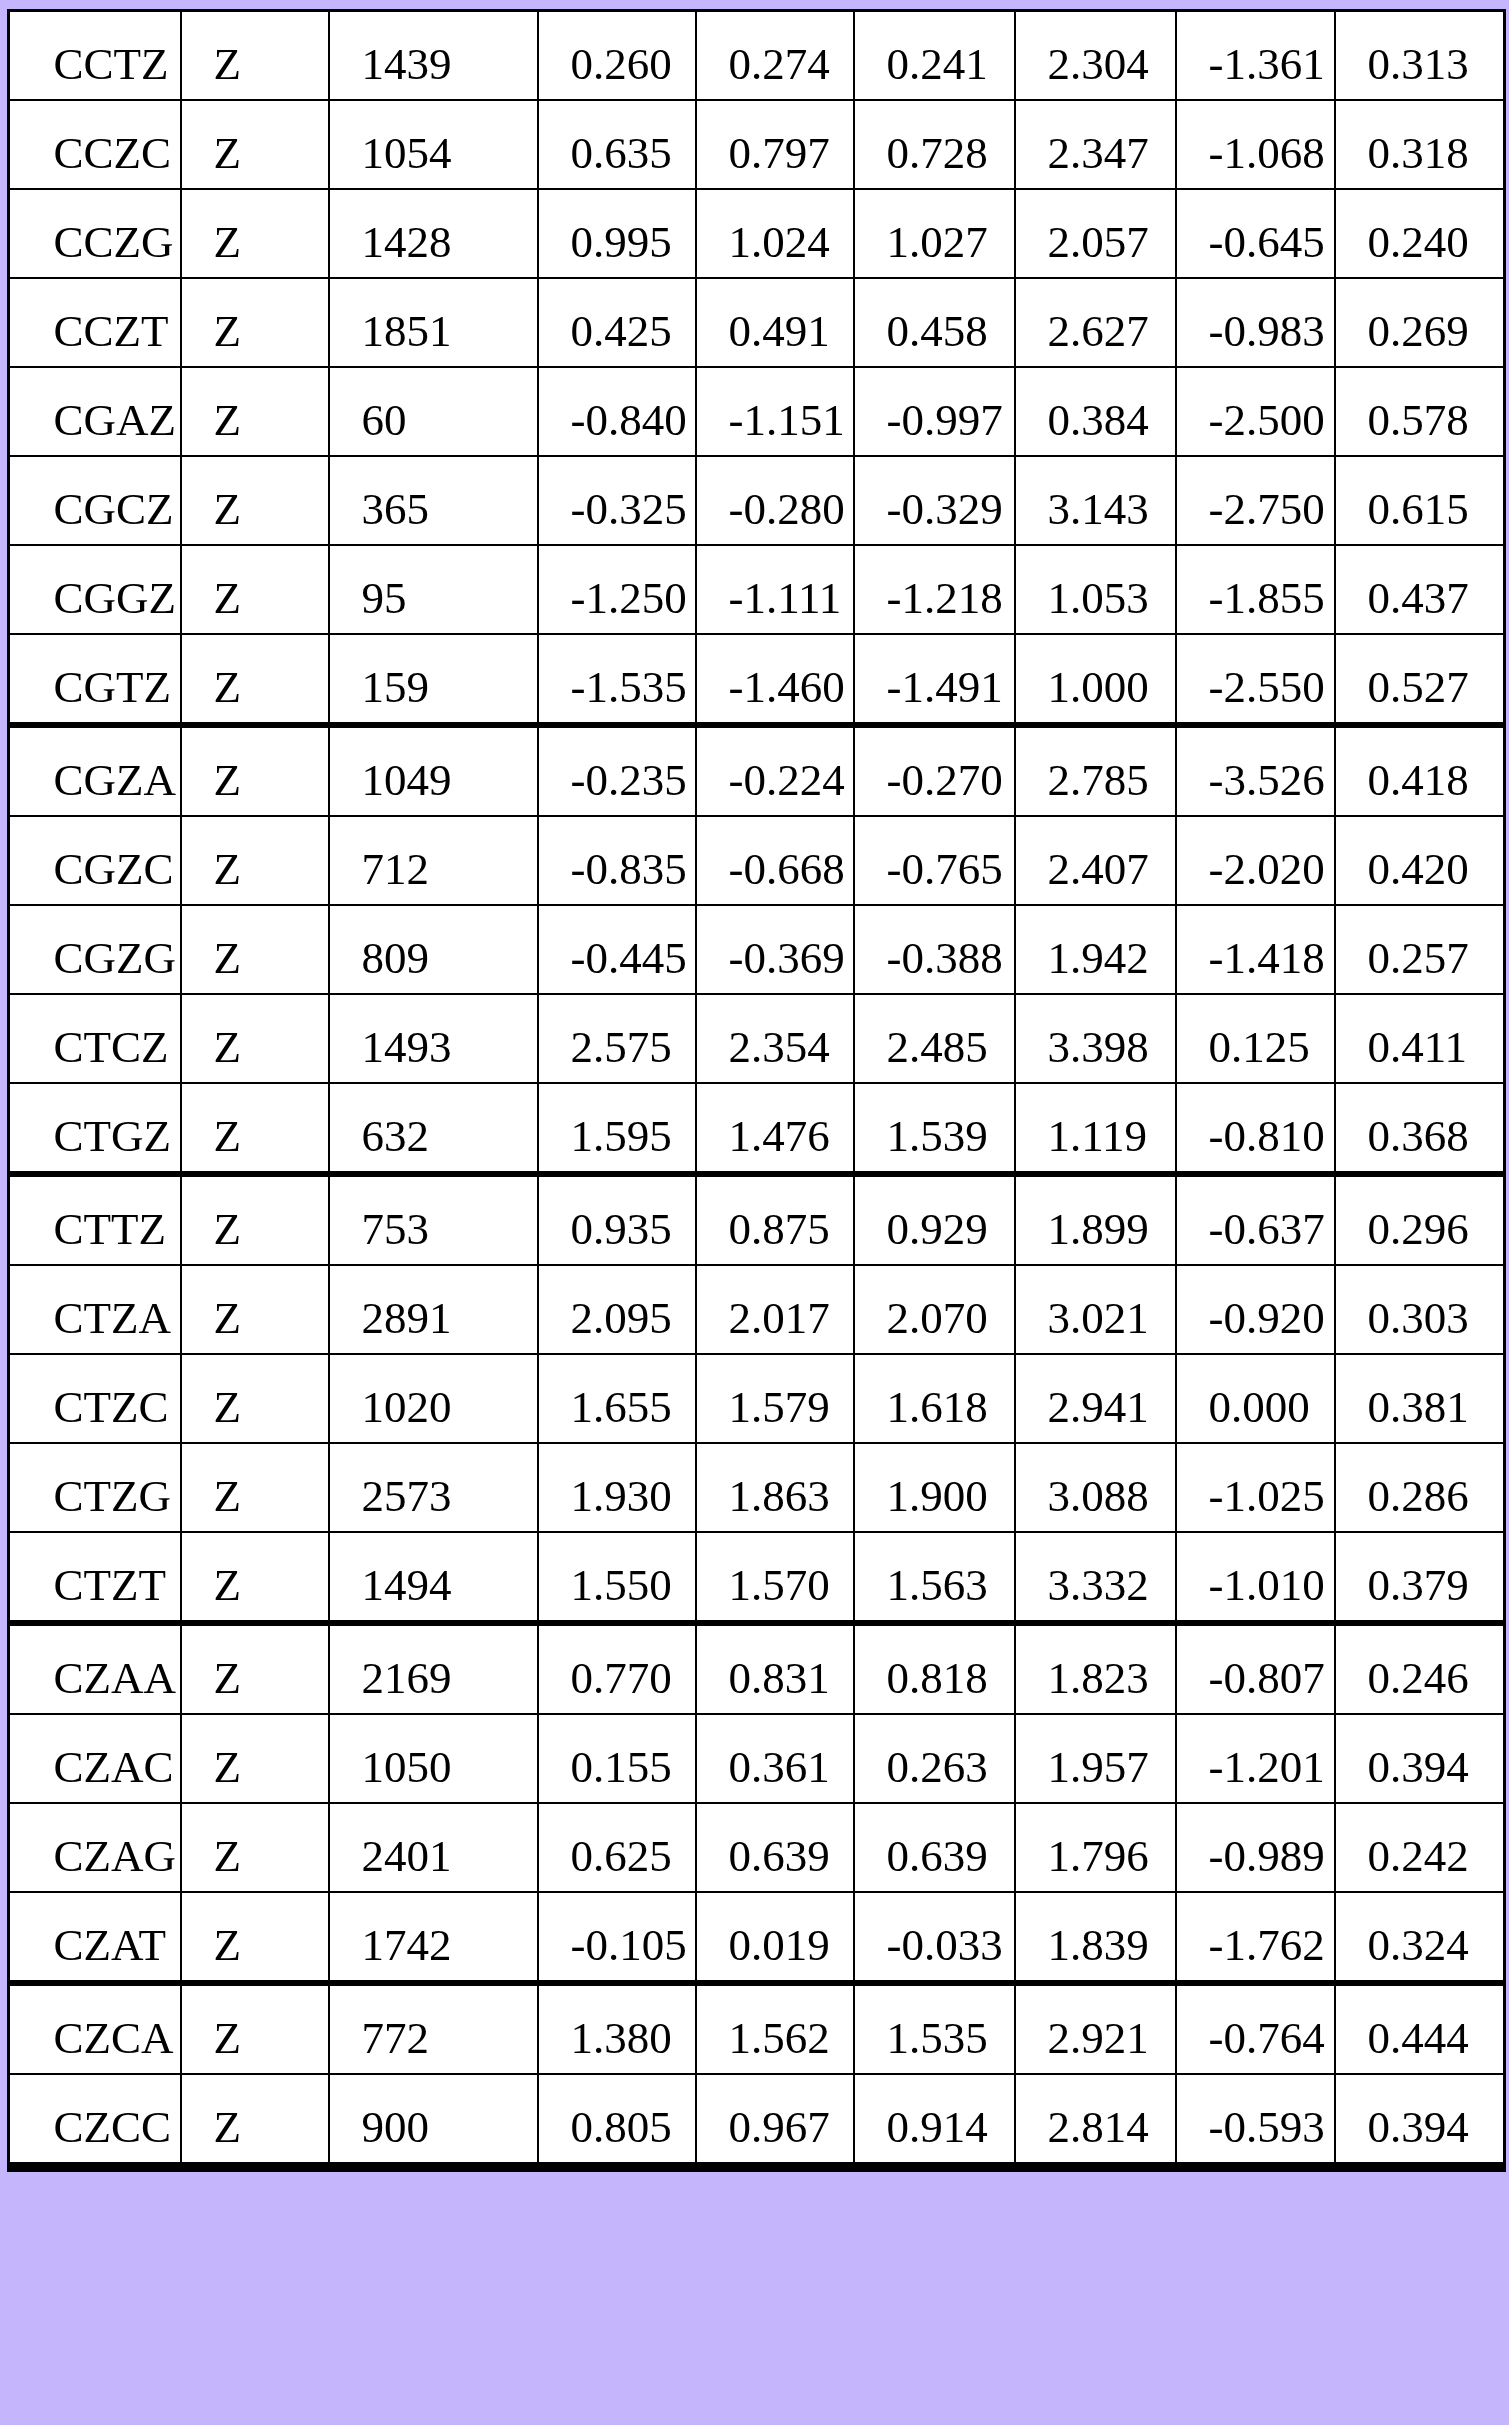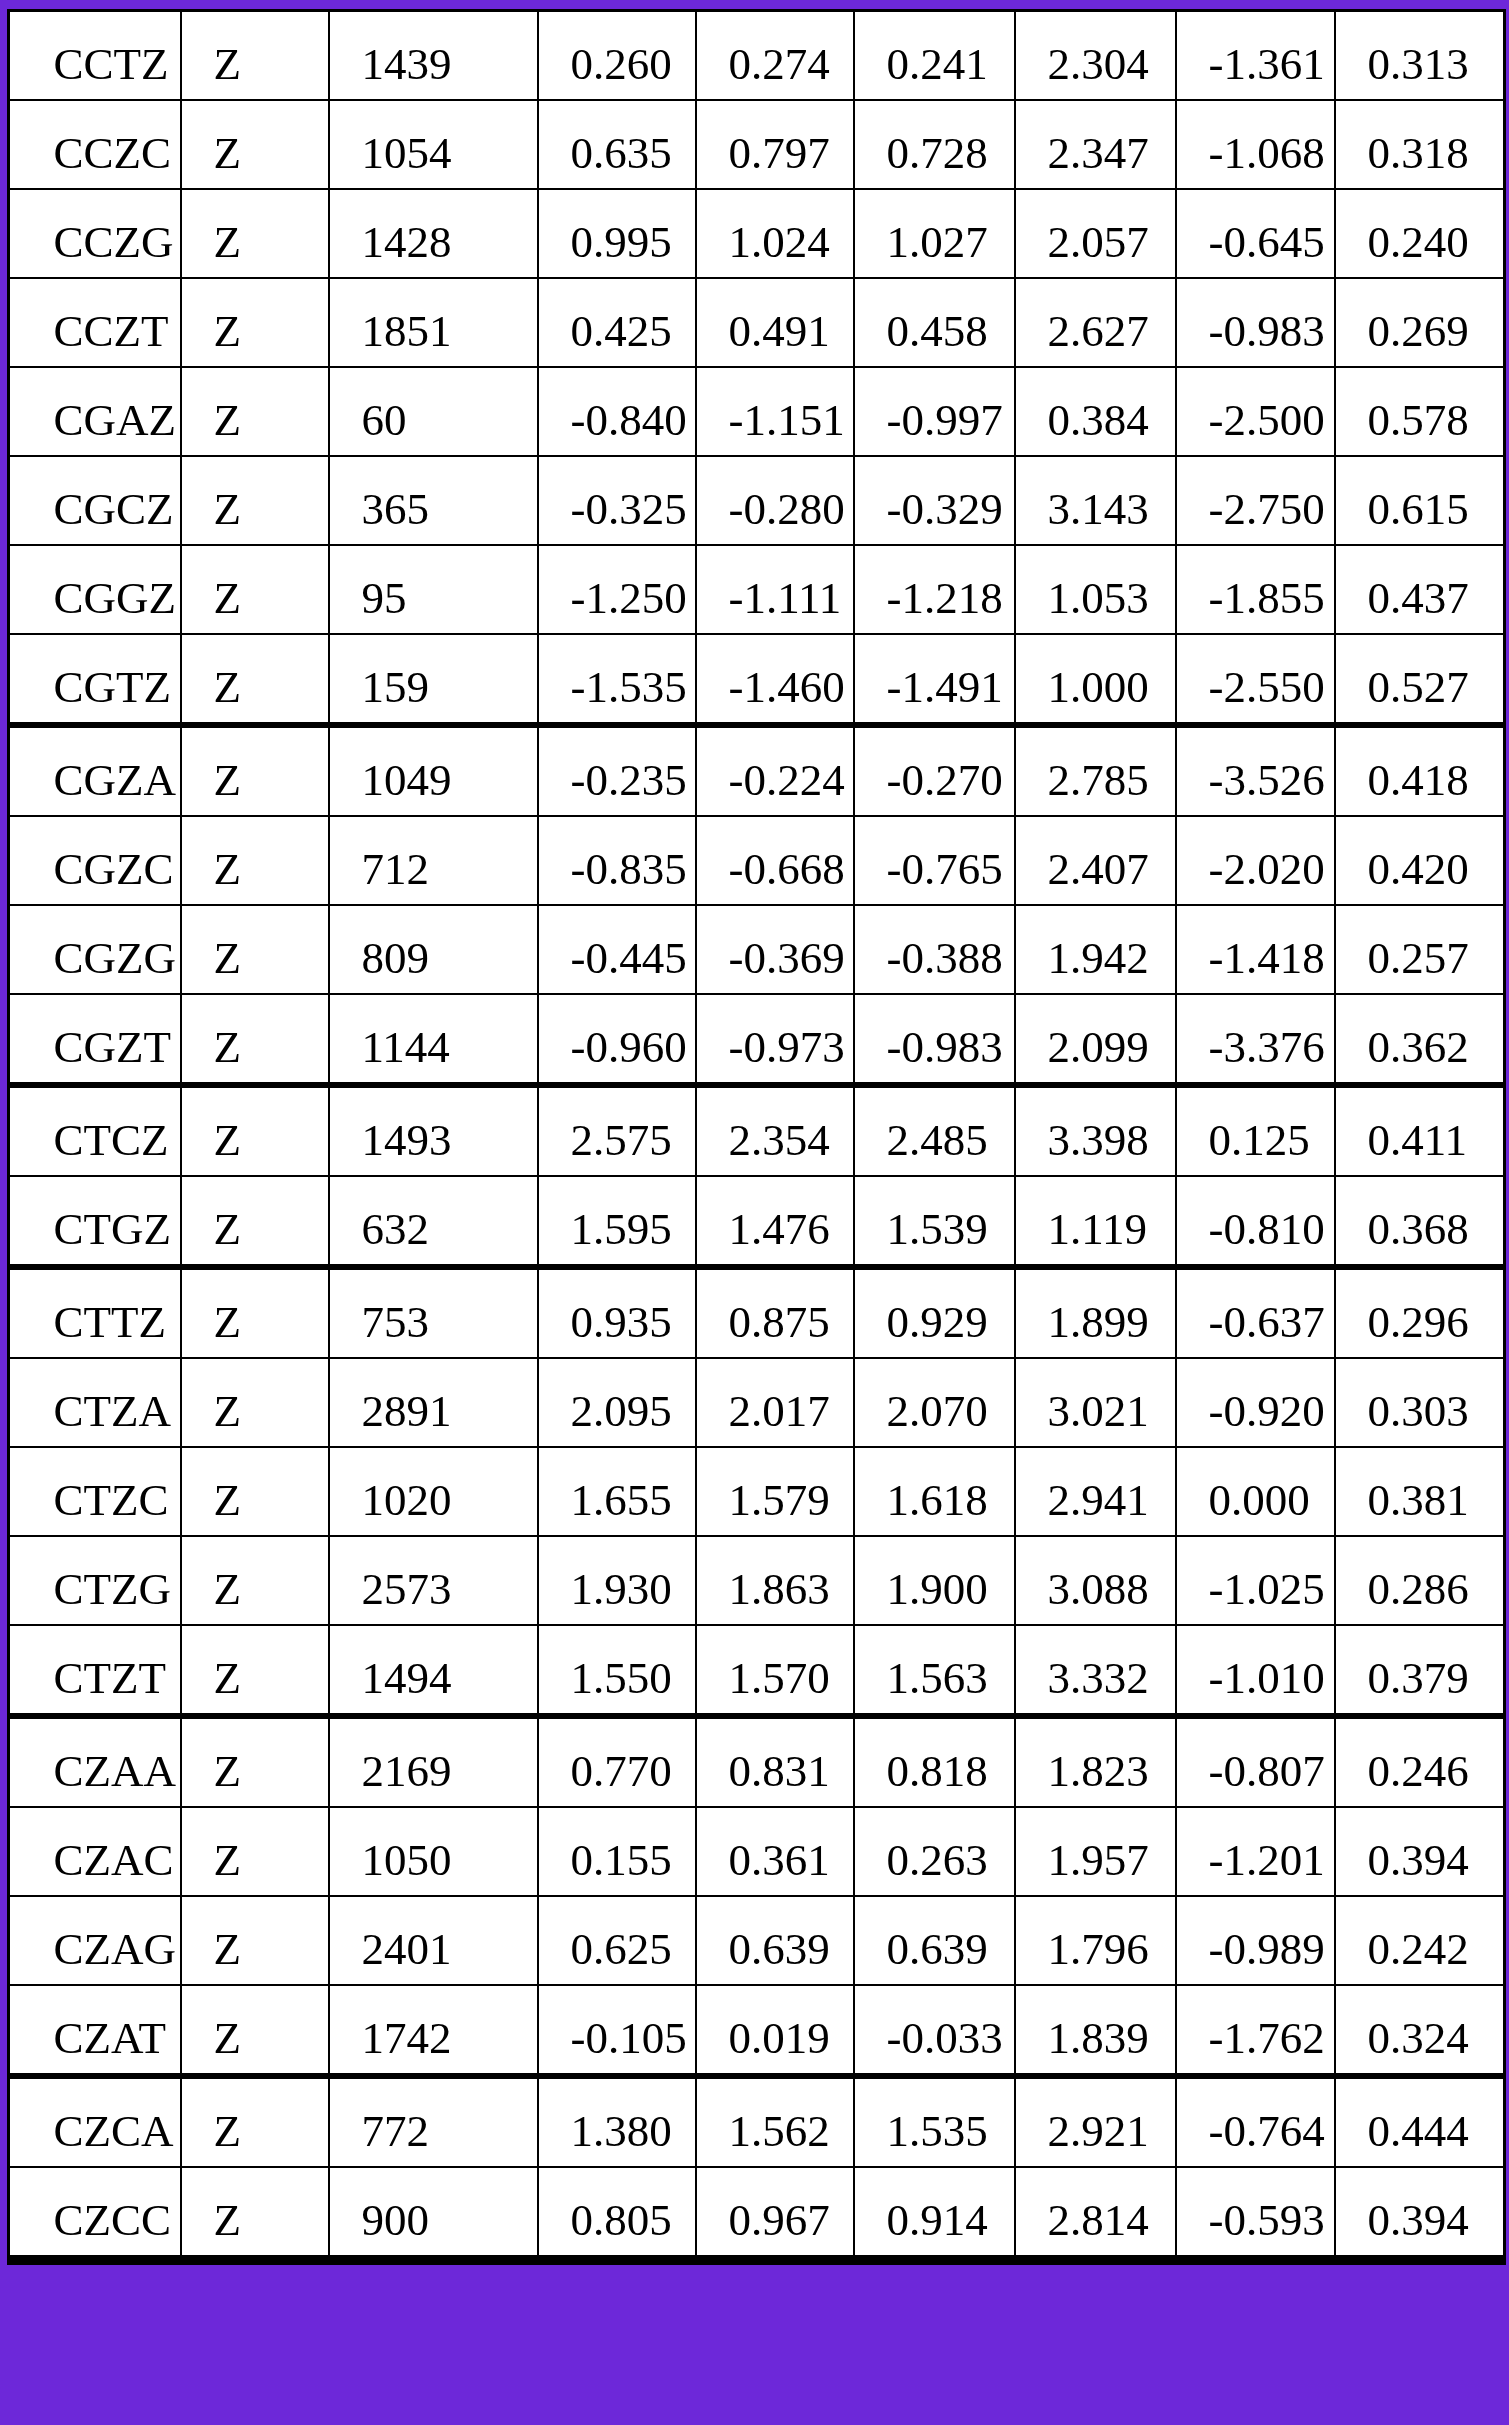--- a/index.html
+++ b/index.html
@@ -1,20 +1,20 @@
 <!DOCTYPE html>
 <html style="font-size:15px"><head>
 <meta charset="utf-8">
 <style>
   html, body { margin: 0; padding: 0; background: #ffffff; }
   .page {
     position: relative;
     width: 1510px;
     height: 2426px;
-    background: #6d28d9;
+    background: #c4b5fd;
     overflow: hidden;
   }
   table.scan-table {
     position: absolute;
     left: 7.4px;
     top: 9.3px;
     width: 1495px;
     border-collapse: collapse;
     table-layout: fixed;
     border: 3.7px solid #000000;
@@ -167,31 +167,20 @@
           <td class="c0">CGZG</td>
           <td class="c1">Z</td>
           <td class="c2">809</td>
           <td class="c3">-0.445</td>
           <td class="c4">-0.369</td>
           <td class="c5">-0.388</td>
           <td class="c6">1.942</td>
           <td class="c7">-1.418</td>
           <td class="c8">0.257</td>
         </tr>
-        <tr class="thick">
-          <td class="c0">CGZT</td>
-          <td class="c1">Z</td>
-          <td class="c2">1144</td>
-          <td class="c3">-0.960</td>
-          <td class="c4">-0.973</td>
-          <td class="c5">-0.983</td>
-          <td class="c6">2.099</td>
-          <td class="c7">-3.376</td>
-          <td class="c8">0.362</td>
-        </tr>
         <tr>
           <td class="c0">CTCZ</td>
           <td class="c1">Z</td>
           <td class="c2">1493</td>
           <td class="c3">2.575</td>
           <td class="c4">2.354</td>
           <td class="c5">2.485</td>
           <td class="c6">3.398</td>
           <td class="c7">0.125</td>
           <td class="c8">0.411</td>

